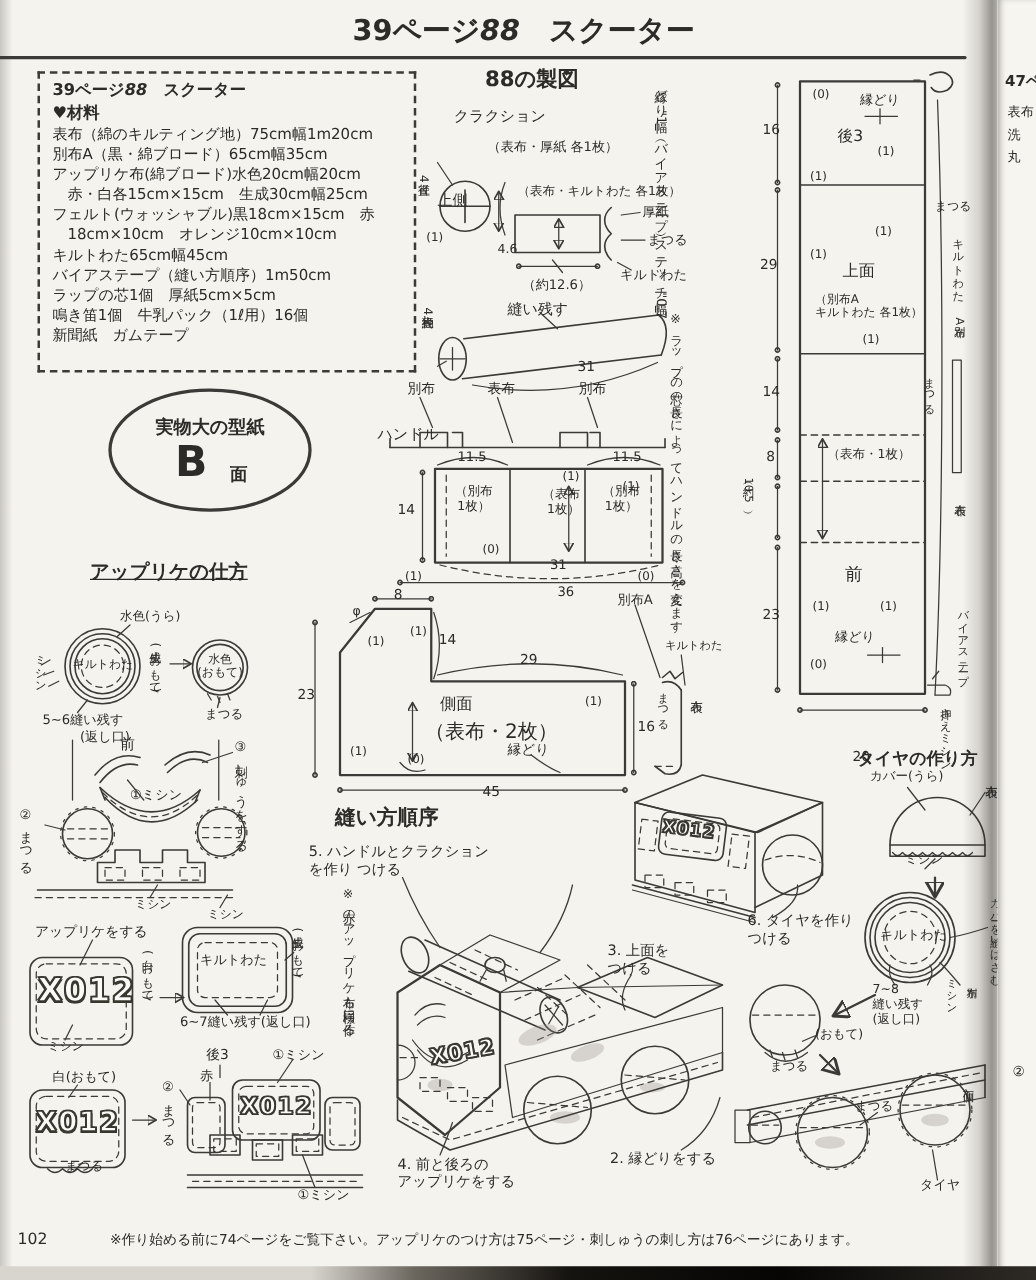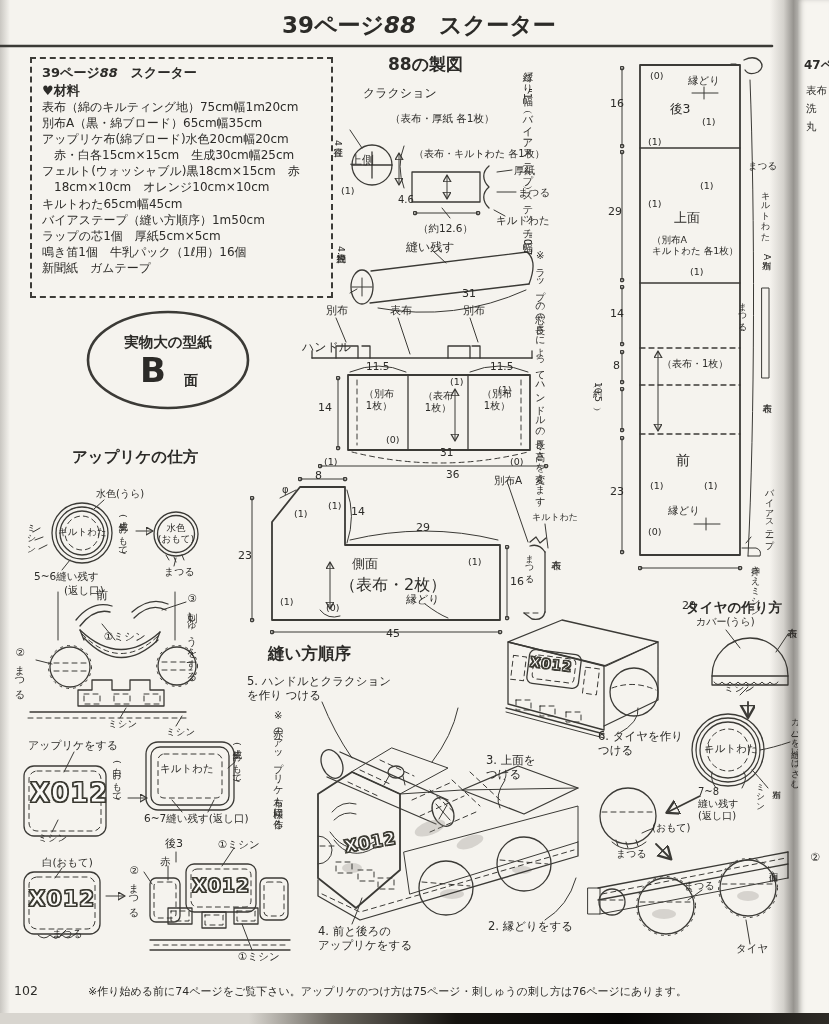--- a/index.html
+++ b/index.html
@@ -434,21 +434,21 @@
   <div class="lb" style="left:390px;top:305px;font-size:11px;">表布</div>
   <div class="lb" style="left:463px;top:305px;font-size:11px;">別布</div>
   <div class="lb" style="left:302px;top:340px;font-size:12px;">ハンドル</div>
   <div class="lb" style="left:366px;top:360px;font-size:10.5px;">11.5</div>
   <div class="lb" style="left:490px;top:360px;font-size:10.5px;">11.5</div>
   <div class="lb" style="left:318px;top:402px;font-size:11px;">14</div>
   <div class="lb" style="left:450px;top:376px;font-size:9.5px;">(1)</div>
   <div class="lb" style="left:498px;top:384px;font-size:9.5px;">(1)</div>
   <div class="lb pre center" style="left:356px;top:388px;width:46px;font-size:10px;">（別布
 1枚）</div>
-  <div class="lb pre center" style="left:412px;top:390px;width:52px;font-size:10px;">（表布
+  <div class="lb pre center" style="left:412px;top:390px;width:52px;font-size:10px;text-align:right;">（表布
 1枚）</div>
   <div class="lb pre center" style="left:472px;top:388px;width:50px;font-size:10px;">（別布
 1枚）</div>
   <div class="lb" style="left:386px;top:434px;font-size:9.5px;">(0)</div>
   <div class="lb" style="left:324px;top:456px;font-size:9.5px;">(1)</div>
   <div class="lb" style="left:510px;top:456px;font-size:9.5px;">(0)</div>
   <div class="lb" style="left:440px;top:446px;font-size:10.5px;">31</div>
   <div class="lb" style="left:446px;top:468px;font-size:10.5px;">36</div>
 
   <div class="lb" style="left:315px;top:470px;font-size:11px;">8</div>
@@ -500,21 +500,21 @@
   <div class="lb vt" style="left:761px;top:254px;height:34px;font-size:9px;">別布A</div>
   <div class="lb vt" style="left:737px;top:296px;height:34px;font-size:9px;">まつる</div>
   <div class="lb vt" style="left:762px;top:396px;height:26px;font-size:9.5px;">表布</div>
   <div class="lb vt" style="left:764px;top:482px;height:62px;font-size:9px;">バイアステープ</div>
   <div class="lb vt" style="left:750px;top:560px;height:42px;font-size:9px;">押さえミシン</div>
 
   <div class="lb b center" style="left:112px;top:334px;width:112px;font-size:14.5px;">実物大の型紙</div>
   <div class="lb b" style="left:140px;top:350px;font-size:34px;">B</div>
   <div class="lb b" style="left:184px;top:372px;font-size:14px;">面</div>
 
-  <div class="lb b" style="left:72px;top:448px;font-size:15.5px;">アップリケの仕方</div>
+  <div class="lb b" style="left:72px;top:448px;font-size:15.5px;text-decoration:underline;">アップリケの仕方</div>
   <div class="lb" style="left:96px;top:488px;font-size:10px;text-align:right;">水色(うら)</div>
   <div class="lb" style="left:58px;top:526px;font-size:9.5px;">キルトわた</div>
   <div class="lb vt" style="left:26px;top:518px;height:42px;font-size:9px;">ミシン</div>
   <div class="lb vt" style="left:118px;top:514px;height:64px;font-size:9.5px;">生成(おもて)</div>
   <div class="lb pre center" style="left:154px;top:522px;width:44px;font-size:9.5px;">水色
 (おもて)</div>
   <div class="lb" style="left:164px;top:566px;font-size:10px;">まつる</div>
   <div class="lb" style="left:34px;top:570px;font-size:10.5px;">5~6縫い残す</div>
   <div class="lb" style="left:64px;top:584px;font-size:10.5px;">(返し口)</div>
 

